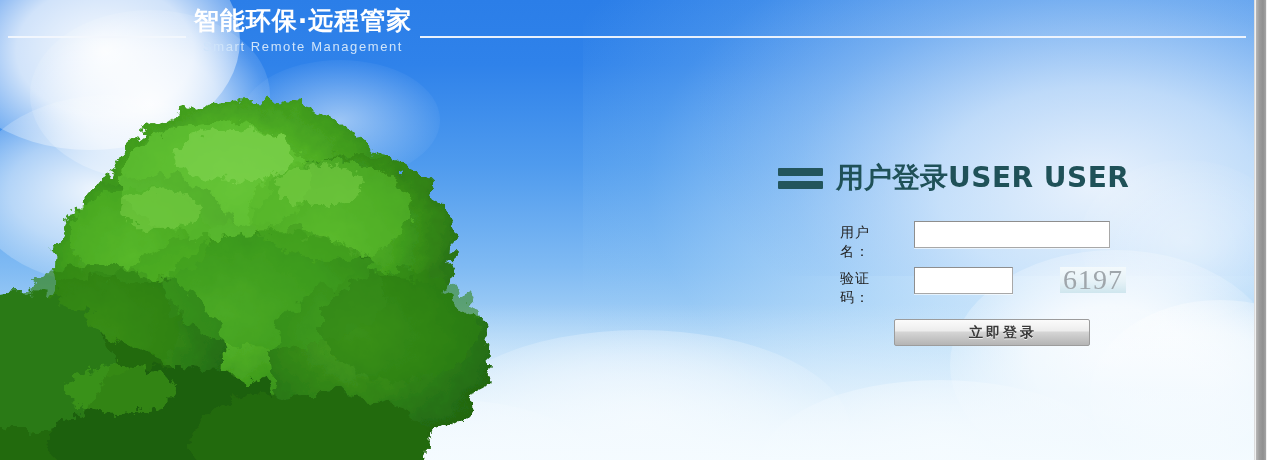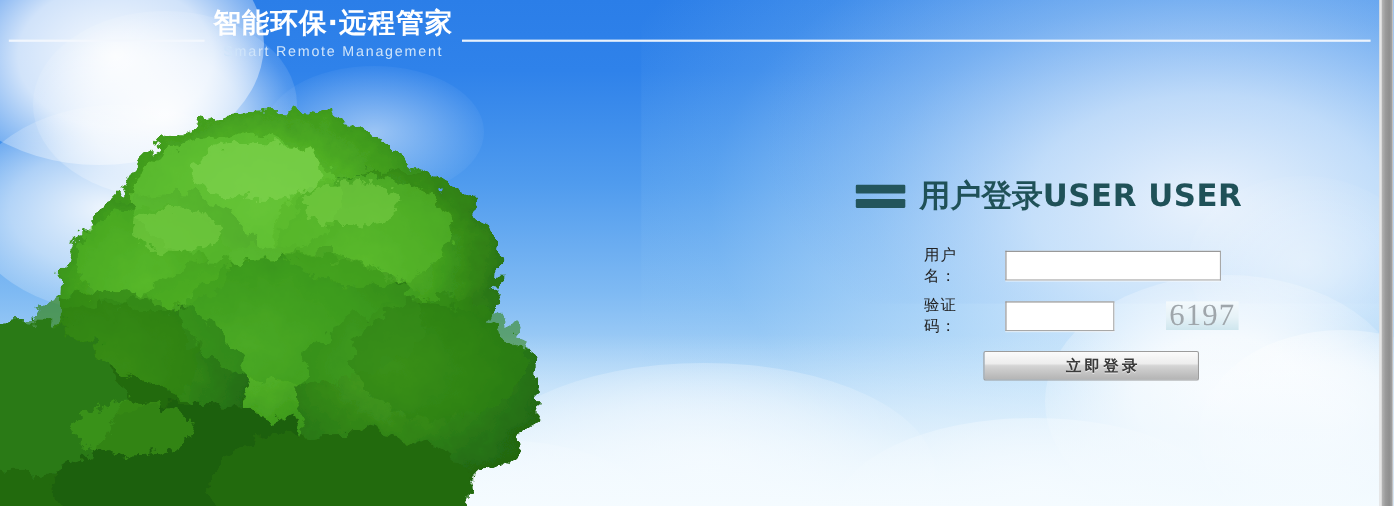--- a/index.html
+++ b/index.html
@@ -198,21 +198,21 @@
     letter-spacing: 0px;
   }
   .login-title .en { letter-spacing: 0.5px; }
 
   .form {
     margin-top: 20px;
     margin-left: 62px;
   }
   .form-row {
     display: flex;
-    align-items: center;
+    align-items: flex-start;
     margin-bottom: 6px;
     gap: 20px;
   }
   .field-label {
     width: 54px;
     flex: 0 0 54px;
     font-family: "DejaVu Sans", "Liberation Sans", sans-serif;
     font-size: 14px;
     color: #222222;
     line-height: 19px;

